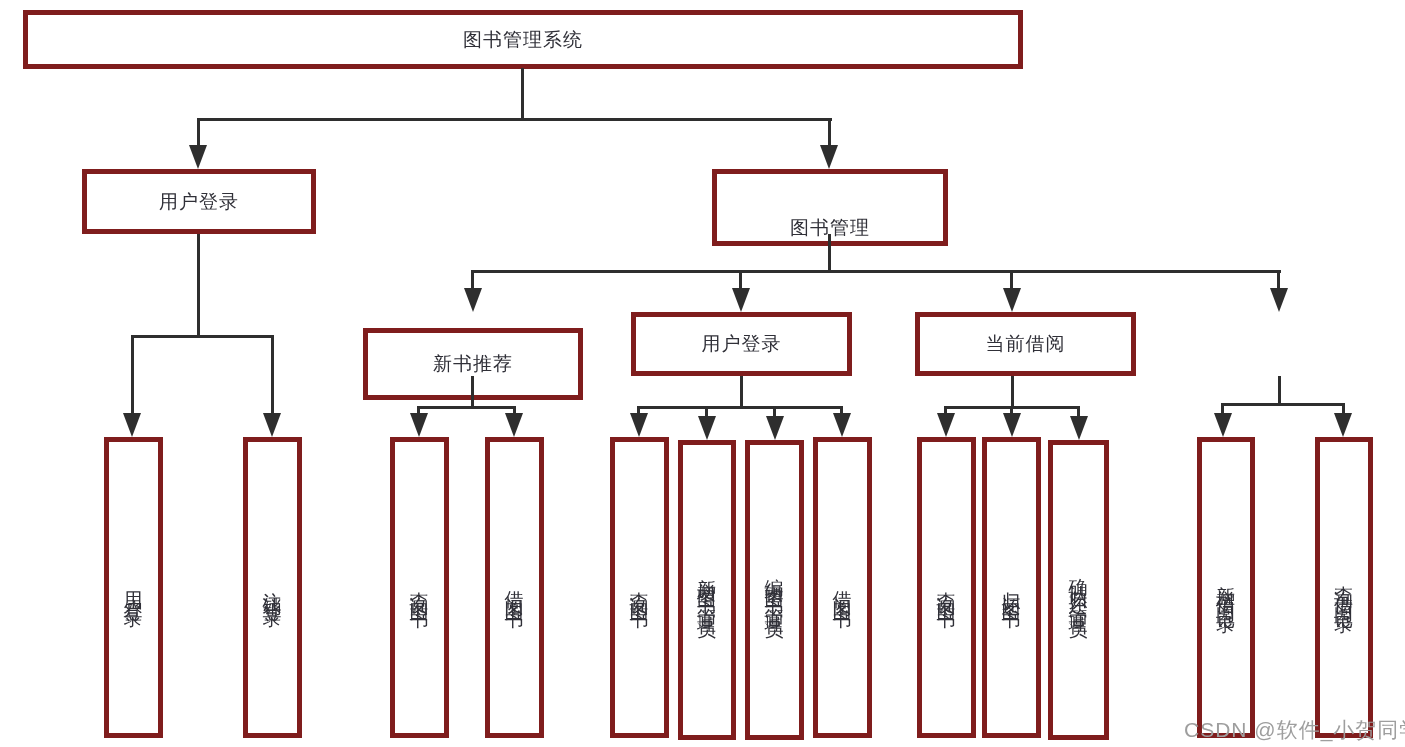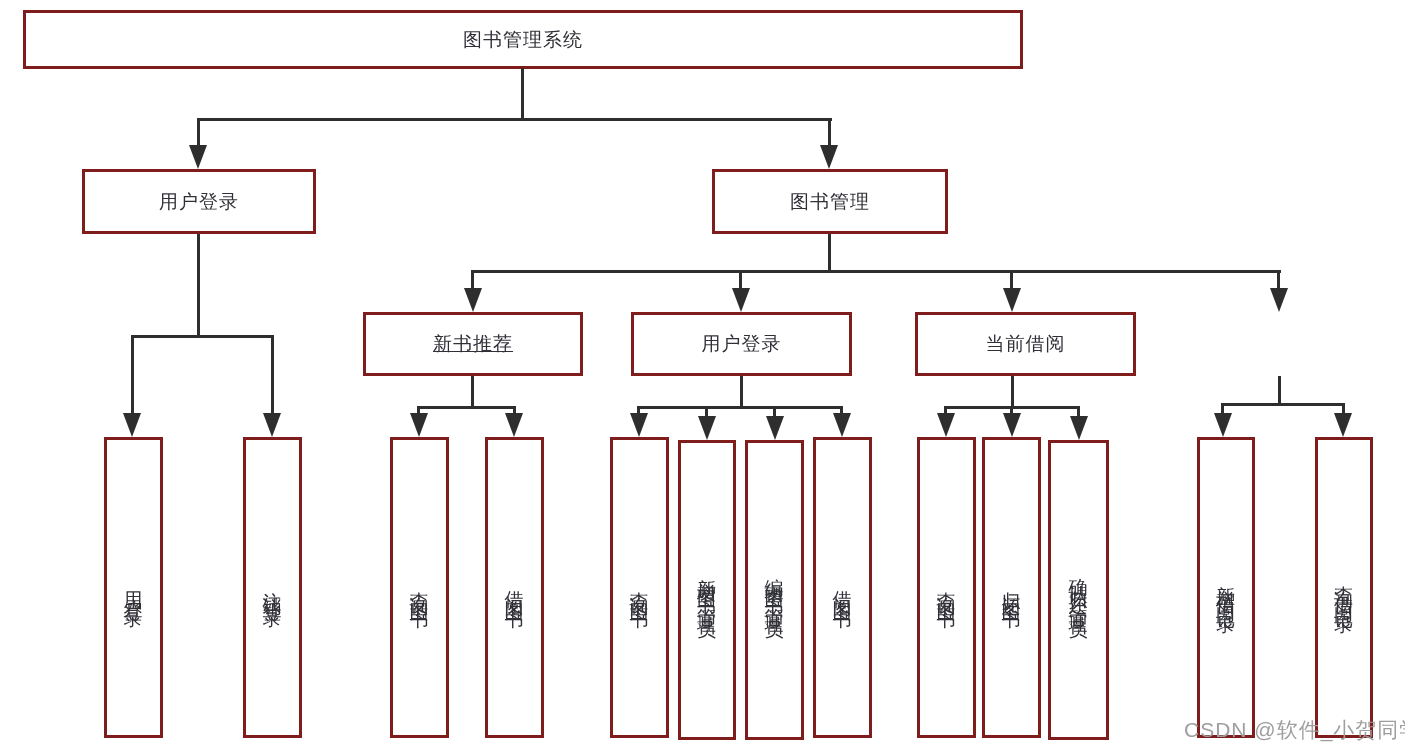--- a/index.html
+++ b/index.html
@@ -7,21 +7,21 @@
     position:relative;
     width:1405px;height:747px;
     background:#ffffff;
     font-family:"Liberation Sans","DejaVu Sans",sans-serif;
     color:#303038;
     overflow:hidden;
   }
   .box{
     position:absolute;
     box-sizing:border-box;
-    border:3px solid #7f1d1d;
+    border:5px solid #7f1d1d;
     background:#ffffff;
     display:flex;
     align-items:center;
     justify-content:center;
     text-align:center;
   }
   .hbox{font-size:19px;letter-spacing:1px;}
   .vbox{
     writing-mode:vertical-rl;
     text-orientation:mixed;
@@ -53,25 +53,25 @@
 <div id="canvas">
 
   <div class="box hbox" style="left:23px;top:10px;width:1000px;height:59px;">
     <span>图书管理系统</span>
   </div>
 
   <div class="box hbox" style="left:82px;top:169px;width:234px;height:65px;">
     <span>用户登录</span>
   </div>
 
-  <div class="box hbox" style="left:712px;top:169px;width:236px;height:65px;">
+  <div class="box hbox" style="left:712px;top:169px;width:236px;height:77px;align-items:flex-end;">
     <span>图书管理</span>
   </div>
 
-  <div class="box hbox" style="left:363px;top:312px;width:220px;height:64px;text-decoration:underline;">
+  <div class="box hbox" style="left:363px;top:328px;width:220px;height:72px;">
     <span>新书推荐</span>
   </div>
 
   <div class="box hbox" style="left:631px;top:312px;width:221px;height:64px;">
     <span>用户登录</span>
   </div>
 
   <div class="box hbox" style="left:902px;top:312px;width:221px;height:64px;margin-left:13px;">
     <span>当前借阅</span>
   </div>

